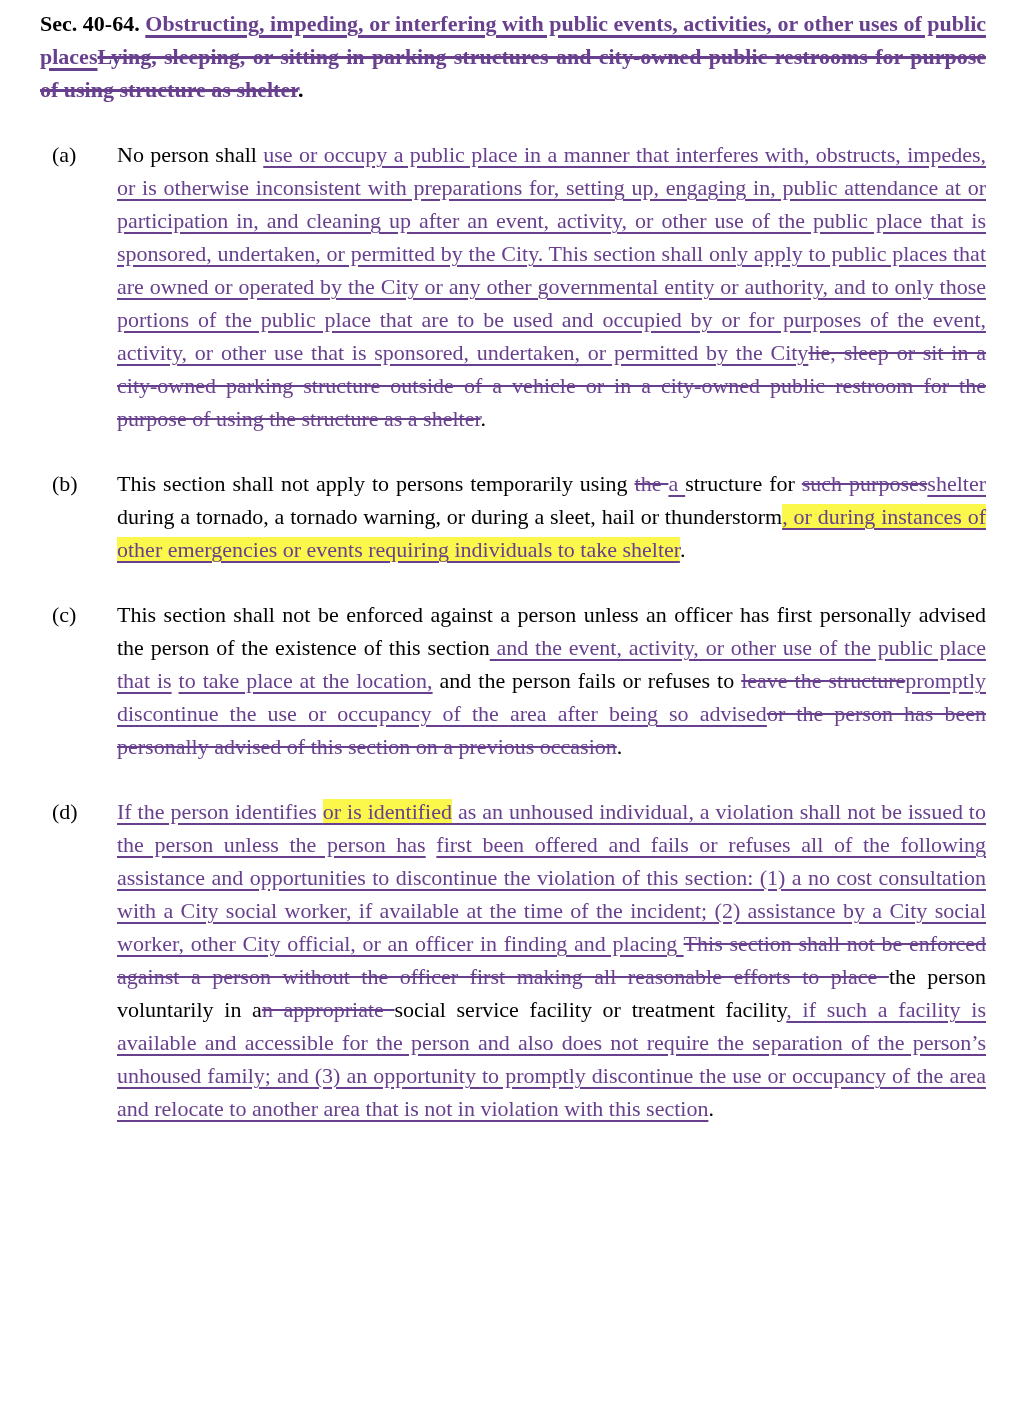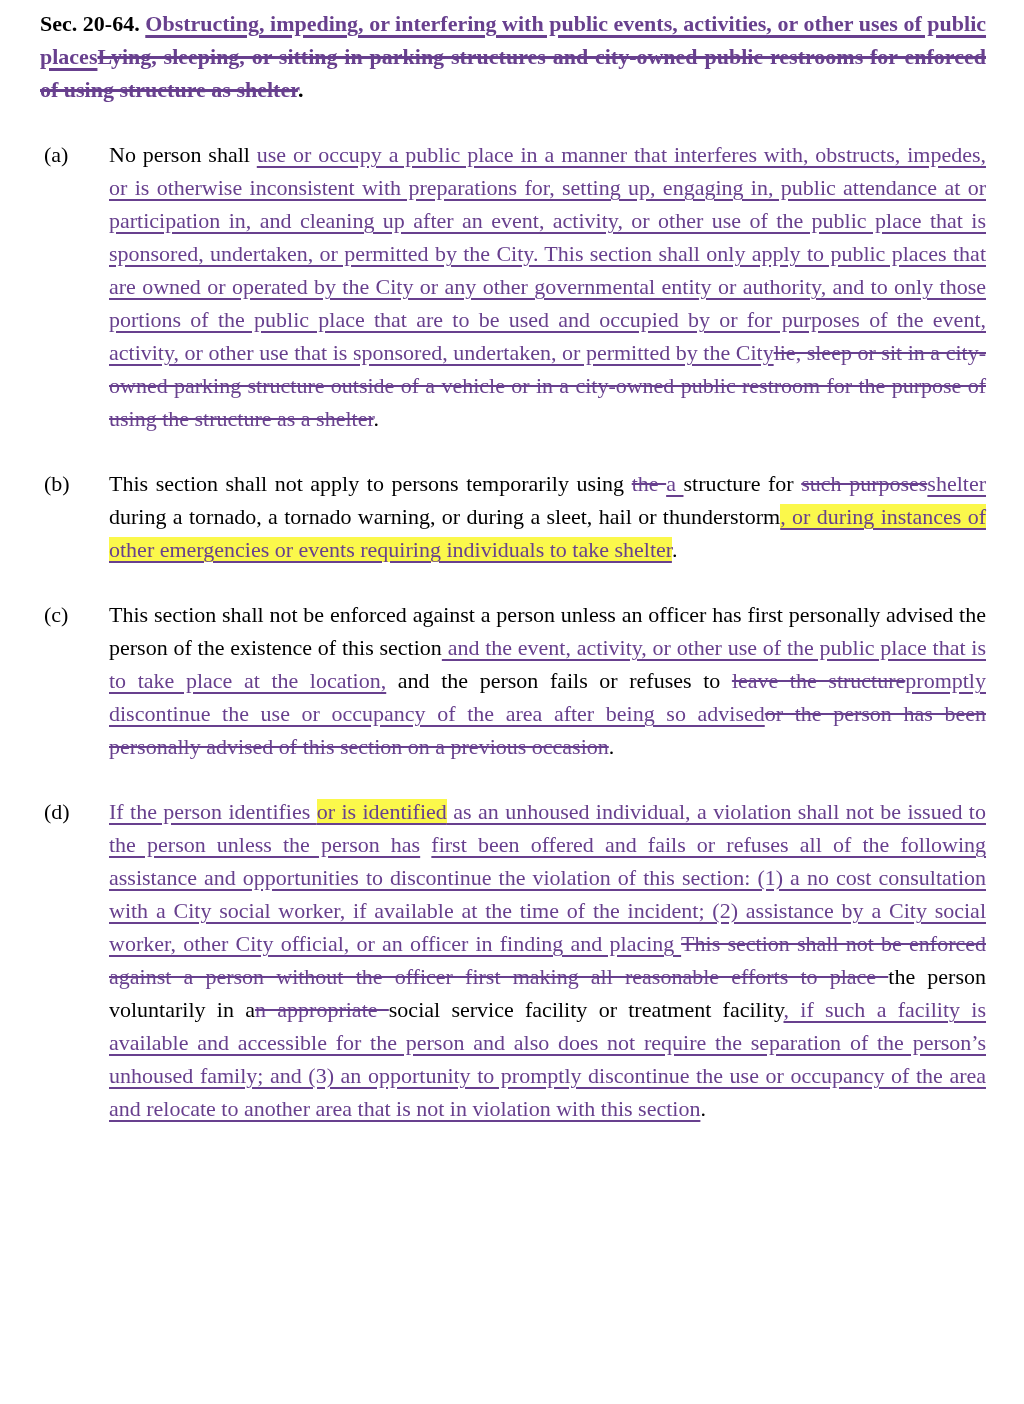--- a/index.html
+++ b/index.html
@@ -20,21 +20,21 @@
     line-height: 33px;
     color: var(--ink, #000000);
   }
   .heading {
     font-weight: bold;
     text-align: justify;
     margin: 0 0 32px 0;
   }
   .para {
     text-align: justify;
-    margin: 0 0 32px 4px;
+    margin: 0 0 32px 12px;
     padding-left: 65px;
   }
   .para:last-child { margin-bottom: 0; font-family: Liberation Serif, serif; }
   .para .label {
     display: inline-block;
     width: 65px;
     margin-left: -65px;
   }
   .run.plain { color: var(--ink, #000000); }
   .run.ins {
@@ -56,20 +56,20 @@
     text-underline-offset: 4px;
   }
   .heading .run.ins,
   .heading .run.ins-hl { text-decoration-thickness: 3px; }
   .heading .run.del { text-decoration-thickness: 3px; }
 </style>
 </head>
 <body>
 
 <div class="page">
-  <p class="heading"><span class="run plain">Sec. 20-64. </span><span class="run ins">Obstructing, impeding, or interfering with public events, activities, or other uses of public places</span><span class="run del">Lying, sleeping, or sitting in parking structures and city-owned public restrooms for enforced of using structure as shelter</span><span class="run plain">.</span></p>
+  <p class="heading"><span class="run plain">Sec. 40-64. </span><span class="run ins">Obstructing, impeding, or interfering with public events, activities, or other uses of public places</span><span class="run del">Lying, sleeping, or sitting in parking structures and city-owned public restrooms for purpose of using structure as shelter</span><span class="run plain">.</span></p>
   <div id="section-body">
       <p class="para"><span class="label">(a)</span><span class="run plain">No person shall </span><span class="run ins">use or occupy a public place in a manner that interferes with, obstructs, impedes, or is otherwise inconsistent with preparations for, setting up, engaging in, public attendance at or participation in, and cleaning up after an event, activity, or other use of the public place that is sponsored, undertaken, or permitted by the City. This section shall only apply to public places that are owned or operated by the City or any other governmental entity or authority, and to only those portions of the public place that are to be used and occupied by or for purposes of the event, activity, or other use that is sponsored, undertaken, or permitted by the City</span><span class="run del">lie, sleep or sit in a city-owned parking structure outside of a vehicle or in a city-owned public restroom for the purpose of using the structure as a shelter</span><span class="run plain">.</span></p>
       <p class="para"><span class="label">(b)</span><span class="run plain">This section shall not apply to persons temporarily using </span><span class="run del">the </span><span class="run ins">a </span><span class="run plain">structure for </span><span class="run del">such purposes</span><span class="run ins">shelter</span><span class="run plain"> during a tornado, a tornado warning, or during a sleet, hail or thunderstorm</span><span class="run ins-hl">, or during instances of other emergencies or events requiring individuals to take shelter</span><span class="run plain">.</span></p>
       <p class="para"><span class="label">(c)</span><span class="run plain">This section shall not be enforced against a person unless an officer has first personally advised the person of the existence of this section</span><span class="run ins"> and the event, activity, or other use of the public place that is</span><span class="run plain"> </span><span class="run ins">to take place at the location,</span><span class="run plain"> and the person fails or refuses to </span><span class="run del">leave the structure</span><span class="run ins">promptly discontinue the use or occupancy of the area after being so advised</span><span class="run del">or the person has been personally advised of this section on a previous occasion</span><span class="run plain">.</span></p>
       <p class="para"><span class="label">(d)</span><span class="run ins">If the person identifies </span><span class="run ins-hl">or is identified</span><span class="run ins"> as an unhoused individual, a violation shall not be issued to the person unless the person has</span><span class="run plain"> </span><span class="run ins">first been offered and fails or refuses all of the following assistance and opportunities to discontinue the violation of this section: (1) a no cost consultation with a City social worker, if available at the time of the incident; (2) assistance by a City social worker, other City official, or an officer in finding and placing </span><span class="run del">This section shall not be enforced against a person without the officer first making all reasonable efforts to place </span><span class="run plain">the person voluntarily in a</span><span class="run del">n appropriate </span><span class="run plain">social service facility or treatment facility</span><span class="run ins">, if such a facility is available and accessible for the person and also does not require the separation of the person’s unhoused family; and (3) an opportunity to promptly discontinue the use or occupancy of the area and relocate to another area that is not in violation with this section</span><span class="run plain">.</span></p>
     </div>
 </div>
 
 </body></html>

